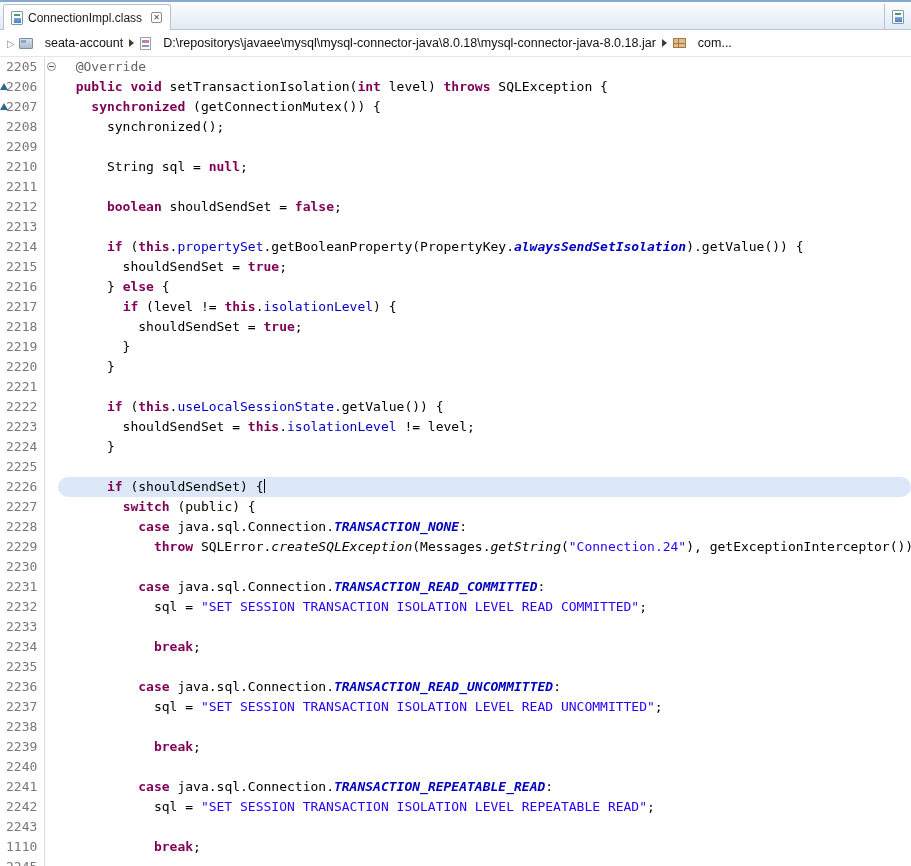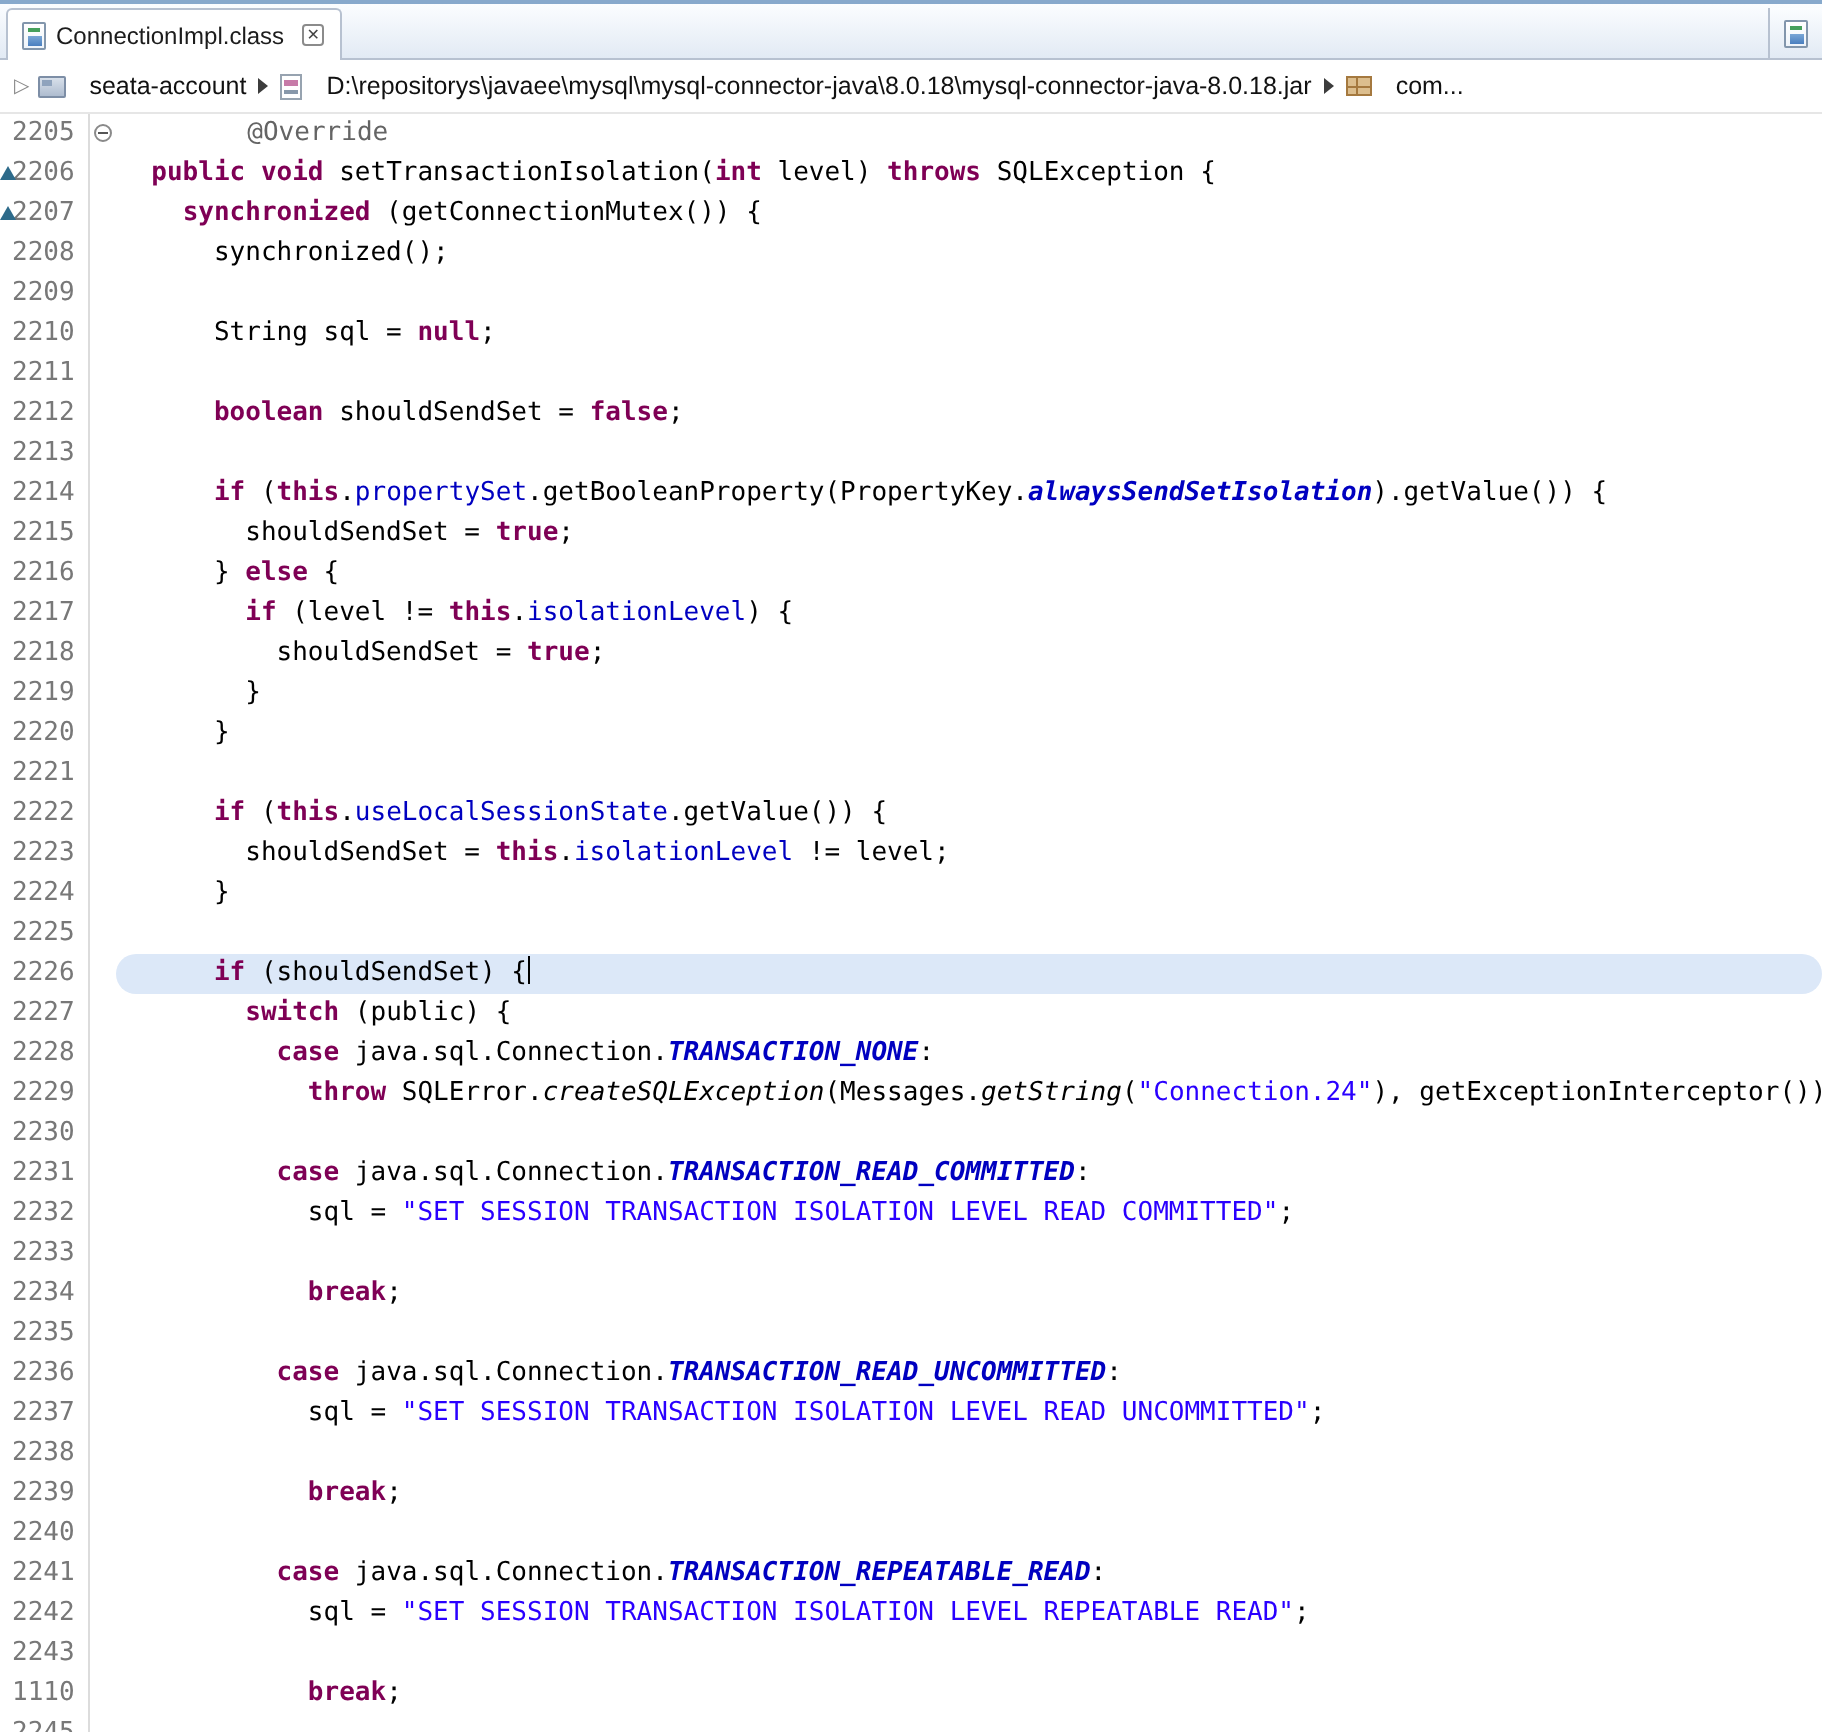--- a/index.html
+++ b/index.html
@@ -64,21 +64,21 @@
                border:1px solid #8a8a8a; border-radius:50%; background:#fff; }
   .fold-icon::after { content:""; position:absolute; left:1px; right:1px; top:3px; height:1px; background:#555; }
   .codeln { flex:1 1 auto; white-space:pre; padding-left:2px; color:#000; }
   .line.current .codeln { background:var(--line-highlight,#DCE8F8);border-radius:10px; }
 
   .tok-d { color:#000; }
   .tok-k { color:var(--keyword,#7F0055); font-weight:bold; }
   .tok-s { color:var(--string,#2A00FF); }
   .tok-f { color:var(--field,#0000C0); }
   .tok-c { color:var(--constant,#0000C0); font-weight:bold; font-style:italic; }
-  .tok-a { color:var(--annotation,#646464);margin-left:48px; }
+  .tok-a { color:var(--annotation,#646464); }
   .tok-m { color:#000; font-style:italic; }
   .caret { display:inline-block; width:1.5px; height:14px; background:#000; vertical-align:-2px; }
 </style>
 </head>
 <body>
 
 <div class="app">
   <div class="topline"></div>
 
   <div class="tabbar">

